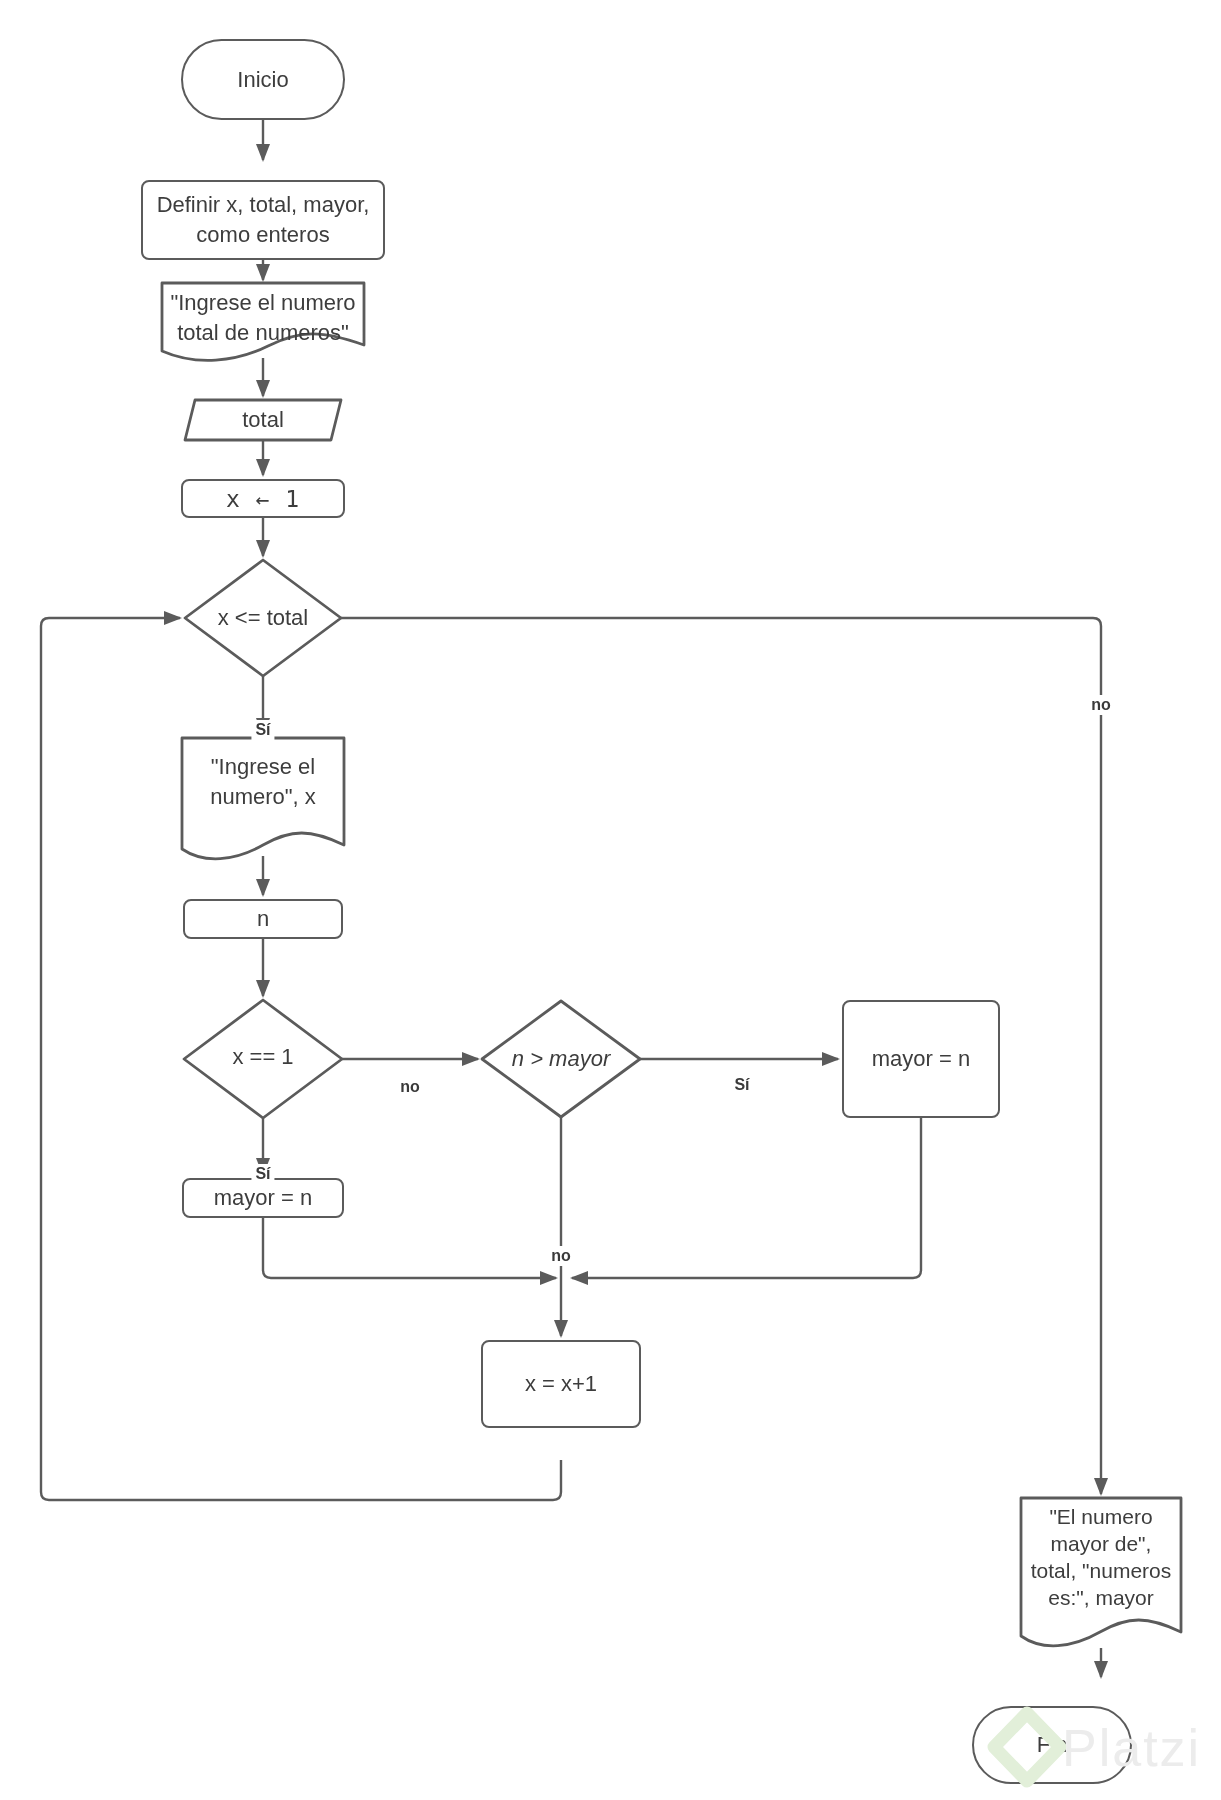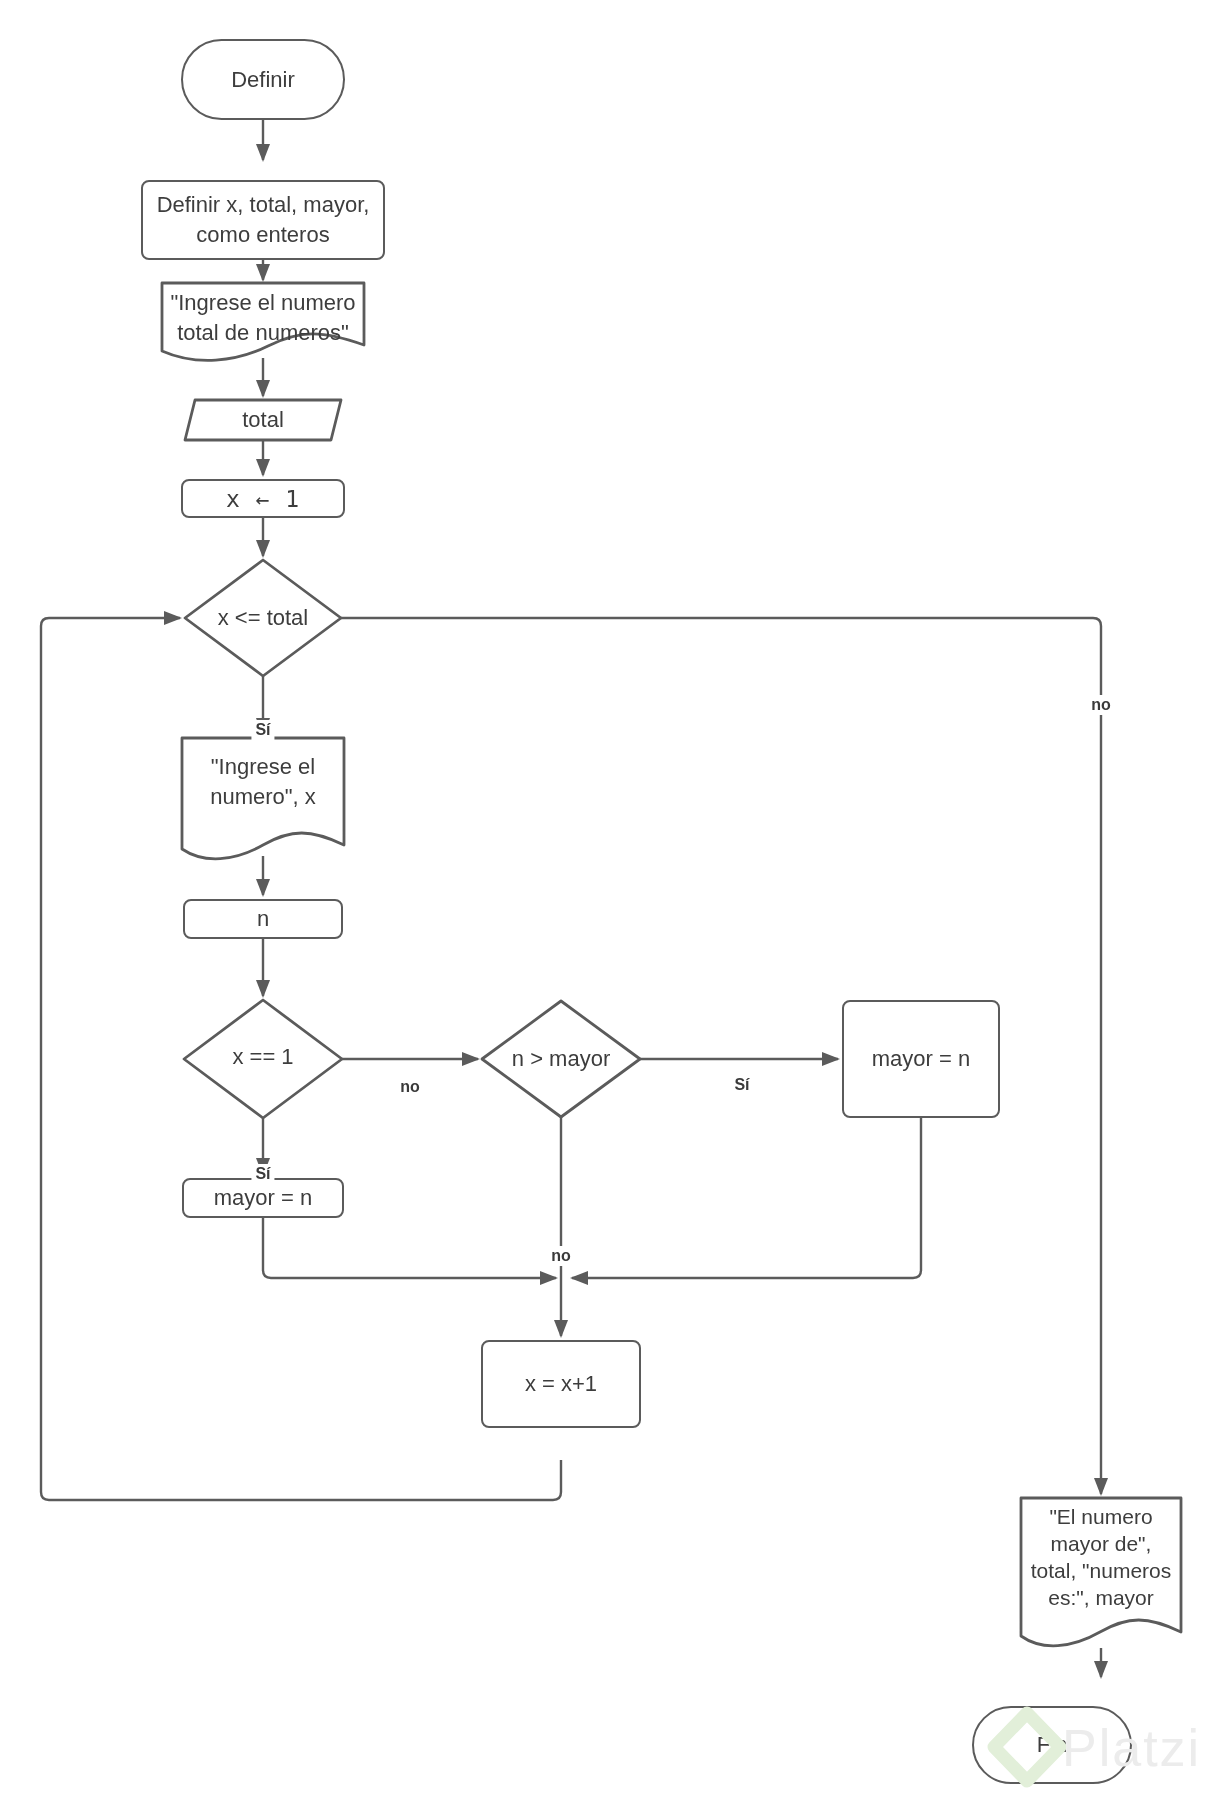--- a/index.html
+++ b/index.html
@@ -63,21 +63,21 @@
       <path d="M195 400 L341 400 L331 440 L185 440 Z"></path>
       <path d="M263 560 L341 618 L263 676 L185 618 Z"></path>
       <path d="M182 738 L344 738 L344 845 C311 829 291 829 263 845 C235 861 204 864 182 849 Z"></path>
       <path d="M263 1000 L342 1059 L263 1118 L184 1059 Z"></path>
       <path d="M561 1001 L640 1059 L561 1117 L482 1059 Z"></path>
       <path d="M1021 1498 L1181 1498 L1181 1632 C1148 1616 1128 1616 1100 1632 C1072 1648 1042 1651 1021 1636 Z"></path>
     </g>
   </svg>
 
   <div class="node" style="left:181px;top:39px;width:164px;height:81px;border-radius:41px;">
-    <span>Definir</span>
+    <span>Inicio</span>
   </div>
 
   <div class="node" style="left:141px;top:148px;width:244px;height:80px;border-radius:8px;margin-top:32px;">
     <span>Definir x, total, mayor,
 como enteros</span>
   </div>
 
   <div class="node mono" style="left:181px;top:479px;width:164px;height:39px;border-radius:8px;">
     <span>x ← 1</span>
   </div>
@@ -107,21 +107,21 @@
 
   <div class="shape-label" style="left:185px;top:402px;width:156px;height:36px;">total</div>
 
   <div class="shape-label" style="left:185px;top:590px;width:156px;height:56px;">x &lt;= total</div>
 
   <div class="shape-label" style="left:182px;top:750px;width:162px;height:64px;">"Ingrese el
 numero", x</div>
 
   <div class="shape-label" style="left:184px;top:1029px;width:158px;height:56px;">x == 1</div>
 
-  <div class="shape-label" style="left:482px;top:1031px;width:158px;height:56px;">n &gt; mayor</div>
+  <div class="shape-label" style="left:482px;top:1031px;width:158px;height:56px;font-style:italic;">n &gt; mayor</div>
 
   <div class="shape-label small-doc" style="left:1021px;top:1502px;width:160px;height:110px;">"El numero
 mayor de",
 total, "numeros
 es:", mayor</div>
 
   <div class="edge-label" style="left:263px;top:702px;">Sí</div>
   <div class="edge-label" style="left:1101px;top:677px;">no</div>
   <div class="edge-label" style="left:410px;top:1059px;">no</div>
   <div class="edge-label" style="left:263px;top:1146px;">Sí</div>

